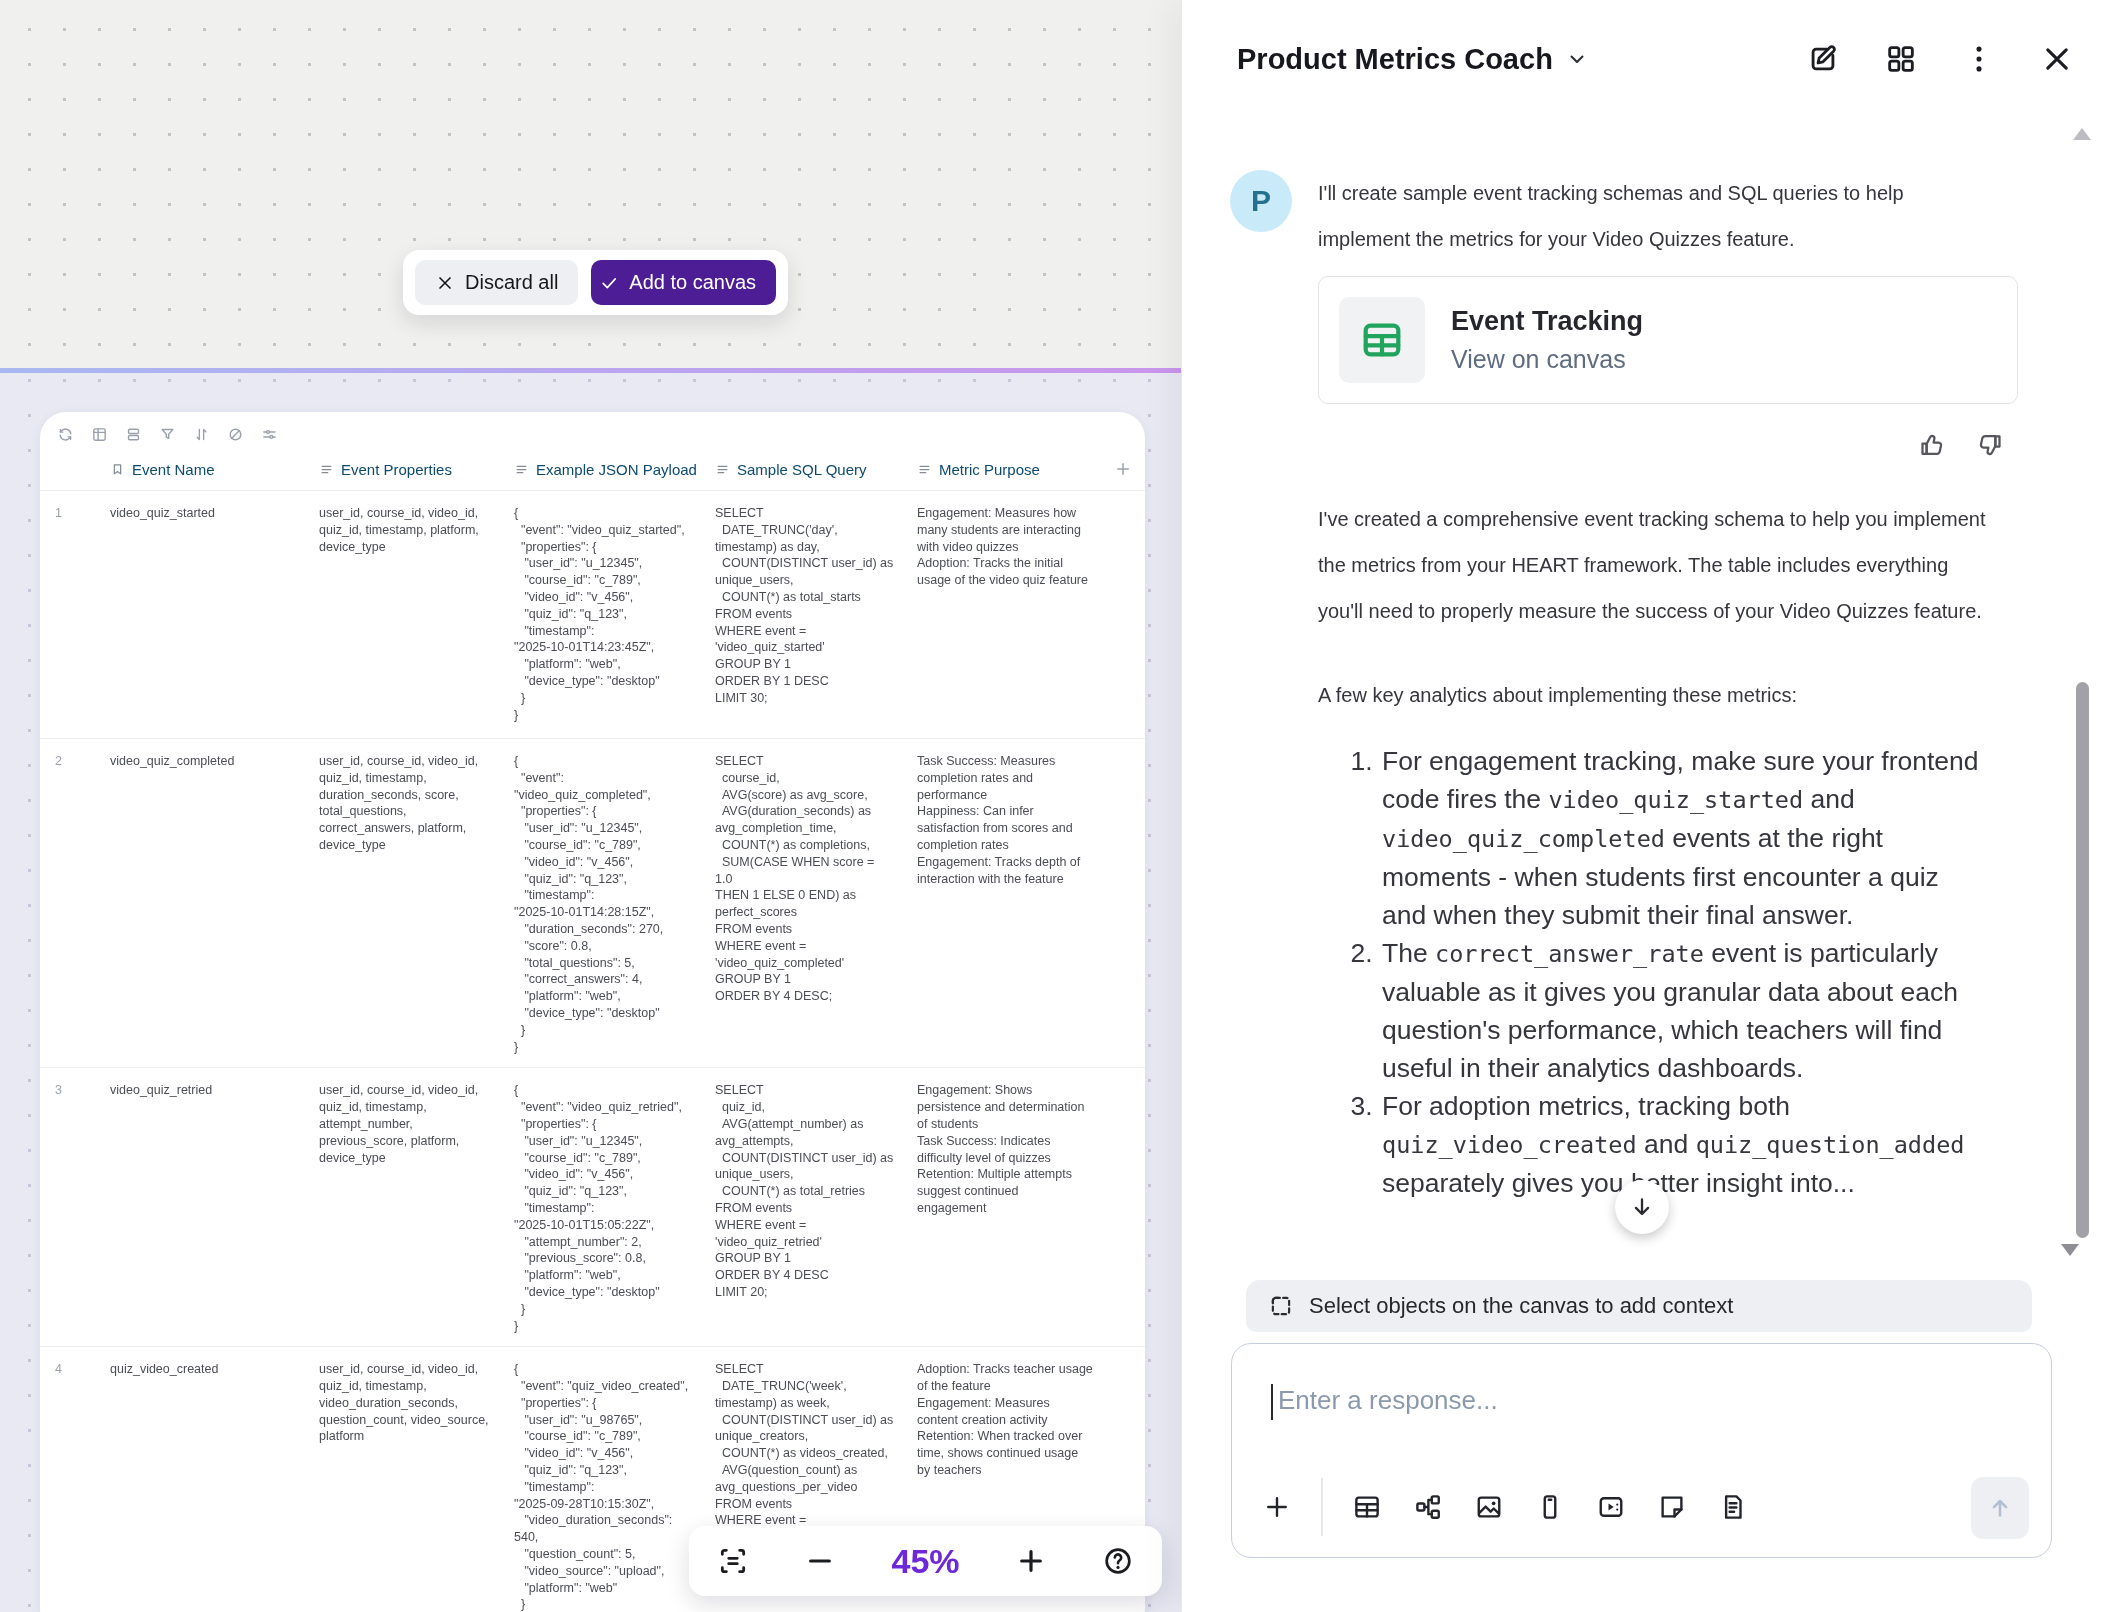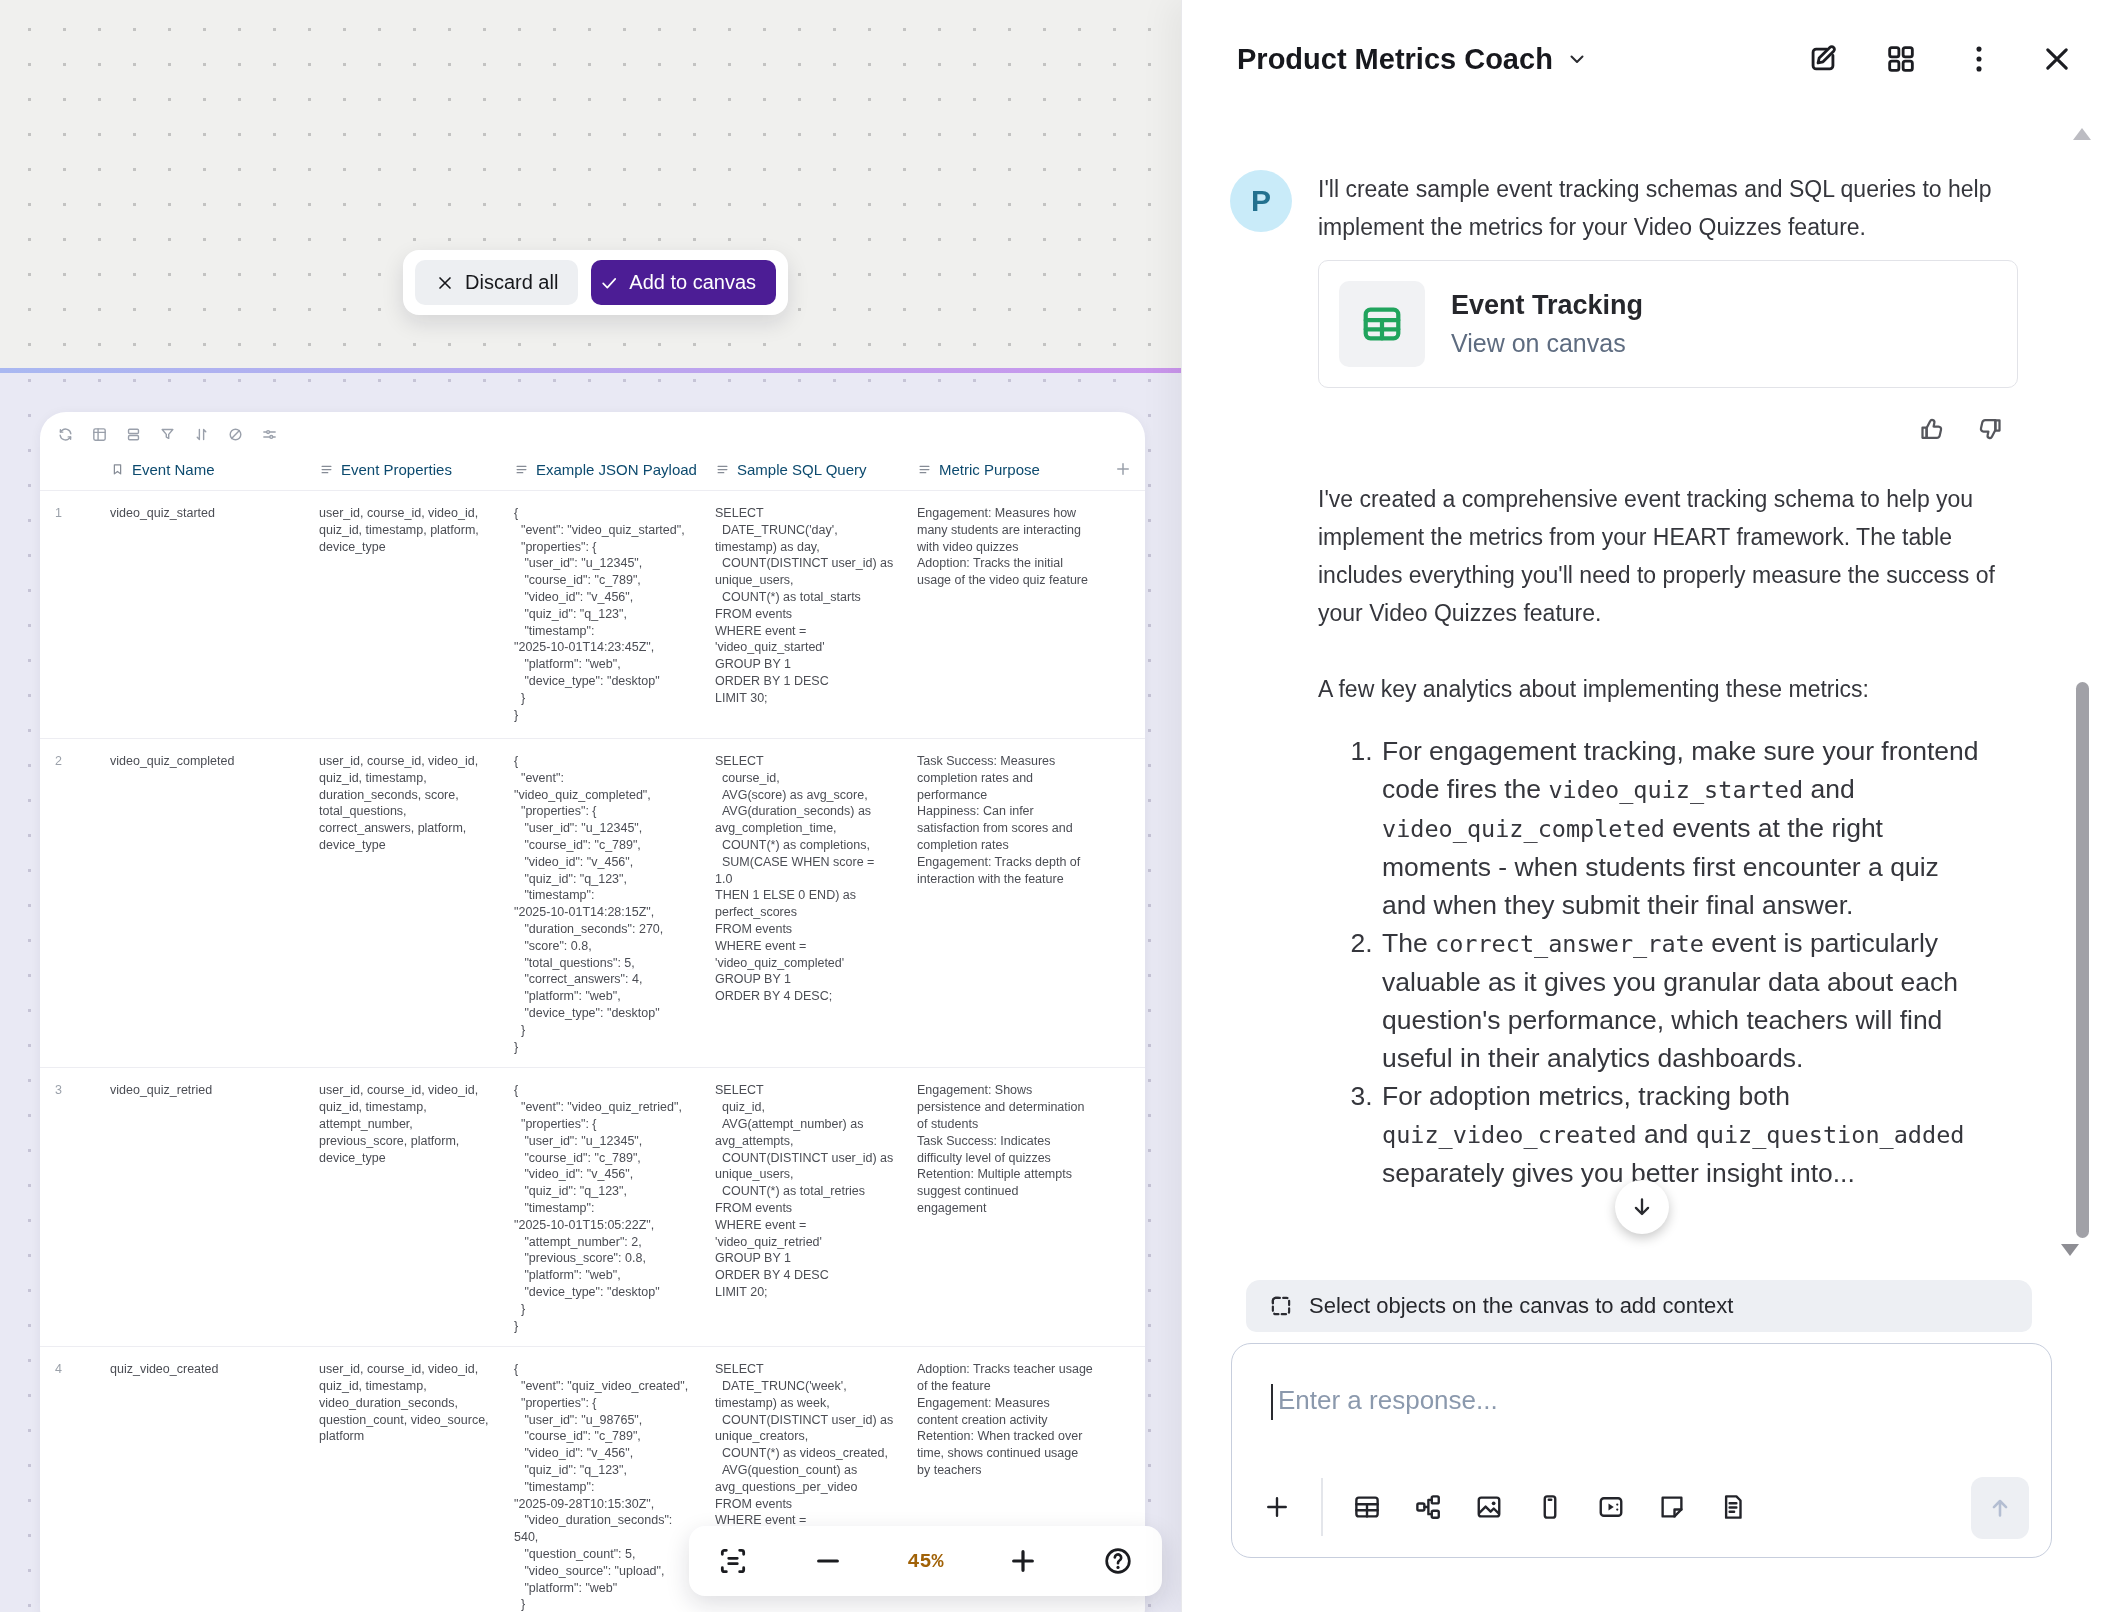--- a/index.html
+++ b/index.html
@@ -43,40 +43,40 @@
   .cell{font-size:12.5px;line-height:16.8px;color:#4b4d54;padding:14px 12px 12px 10px;
     white-space:pre-wrap;overflow:hidden;}
   .c-num{color:#9ba1aa;padding-left:15px;}
 
   
   .zoom-toolbar{position:absolute;left:689px;top:1526px;width:473px;height:70px;background:#fff;
     border-radius:16px;box-shadow:0 8px 24px rgba(20,20,40,.14);display:flex;align-items:center;
     justify-content:space-between;padding:0 28px;box-sizing:border-box;color:#1b1c20;z-index:40;}
   .zbtn{background:none;border:none;color:#1b1c20;padding:0;cursor:pointer;display:flex}
   .zbtn svg{width:32px;height:32px}
-  .zoom-label{font-size:20px;font-weight:700;color:#a16207;font-family:Liberation Mono, monospace;}
+  .zoom-label{font-size:34px;font-weight:700;color:#6d28d9;}
 
   
   .chat-panel{position:absolute;left:1182px;top:0;width:924px;height:1612px;background:#fff;
     box-shadow:-1px 0 0 #e8e8eb,-12px 0 32px rgba(0,0,0,.05);z-index:50;}
   .chat-header{position:absolute;top:0;left:0;right:0;height:118px;display:flex;align-items:center;
     padding:0 32px 0 55px;background:#fff;z-index:6;}
   .chat-title{font-size:29px;font-weight:700;color:#17181d;}
   .chev{margin-left:12px;color:#2a2b30}
   .chev svg{width:24px;height:24px}
   .h-icons{margin-left:auto;display:flex;gap:44px;align-items:center;}
   .hbtn{background:none;border:none;padding:0;color:#1c1d22;cursor:pointer;display:flex}
   .hbtn svg{width:34px;height:34px}
 
   .chat-scroll{position:absolute;top:118px;left:0;right:0;height:1165px;overflow:hidden;
     padding:52px 60px 0 48px;box-sizing:border-box;}
   .msg-row{display:flex;gap:26px;align-items:flex-start;}
   .avatar{width:62px;height:62px;border-radius:50%;background:#c9ebf9;color:#23718f;flex:none;
     font-weight:700;font-size:30px;display:flex;align-items:center;justify-content:center;}
-  .btxt{font-size:23px;line-height:38px;color:#35363c;}
+  .btxt{font-size:20px;line-height:46px;color:#35363c;}
   .msg-text{width:680px;margin:0;}
   .link-card{margin:14px 0 0 88px;width:700px;border:1.5px solid #e2e3e8;border-radius:10px;
     padding:20px;display:flex;gap:26px;align-items:center;box-sizing:border-box;cursor:pointer;}
   .tile{width:86px;height:86px;border-radius:10px;background:#f1f2f4;display:flex;
     align-items:center;justify-content:center;flex:none;}
   .tile svg{width:46px;height:46px;color:#21a45d;stroke-width:2.2}
   .card-title{font-size:27px;font-weight:700;color:#26272c;}
   .card-link{font-size:25px;color:#5e6c80;margin-top:8px;}
   .feedback{display:flex;gap:30px;justify-content:flex-end;margin:26px 40px 0 0;color:#55565c;}
   .fbtn{background:none;border:none;color:#55565c;padding:0;cursor:pointer}

